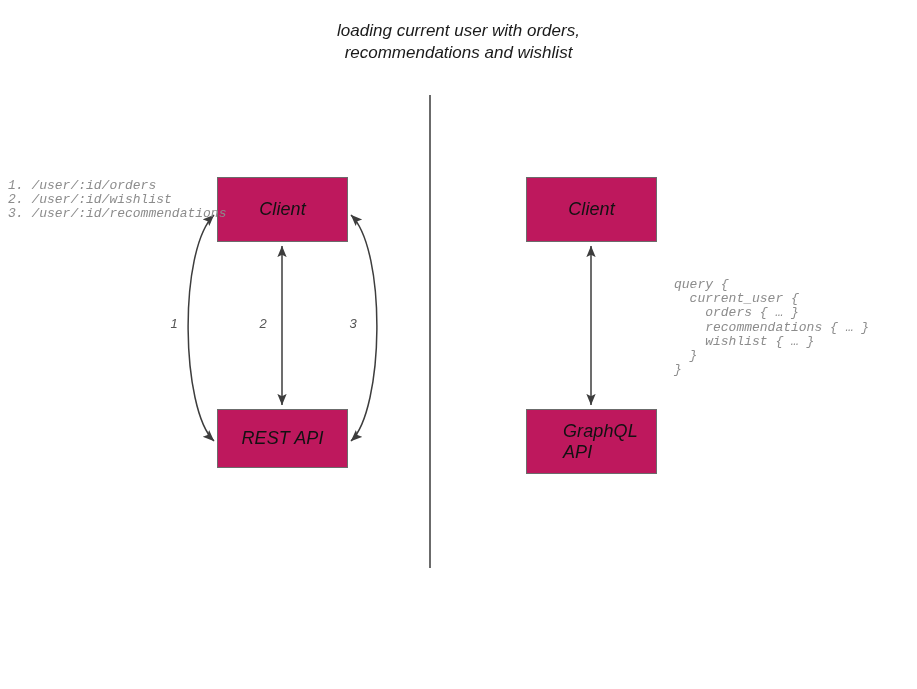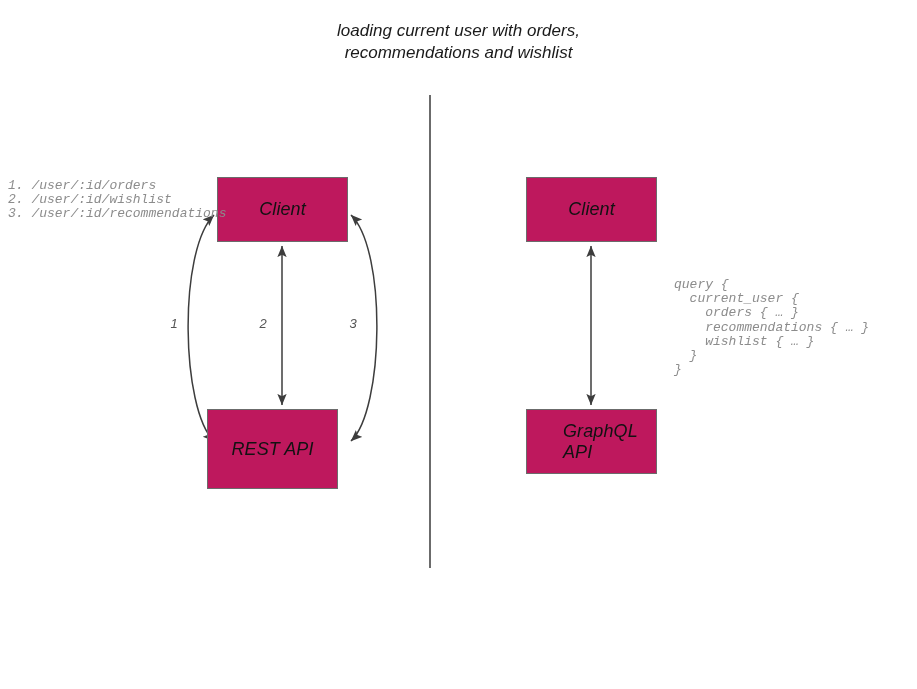--- a/index.html
+++ b/index.html
@@ -50,21 +50,21 @@
     background: #be185d;
     border: 1.4px solid #6b6b6b;
     display: flex;
     align-items: center;
     justify-content: center;
     font-size: 18px;
     color: #121212;
     letter-spacing: 0.1px;
   }
   .node-client-rest   { left: 217px; top: 177px; width: 131px; height: 65px; }
-  .node-rest-api      { left: 207px; top: 409px; width: 131px; height: 80px; }
+  .node-rest-api      { left: 217px; top: 409px; width: 131px; height: 59px; }
   .node-client-gql    { left: 526px; top: 177px; width: 131px; height: 65px; }
   .node-graphql-api   { left: 526px; top: 409px; width: 131px; height: 65px; padding-left: 36px; }
 
   
   .edge-layer {
     position: absolute;
     left: 0; top: 0;
     width: 917px;
     height: 689px;
     pointer-events: none;

